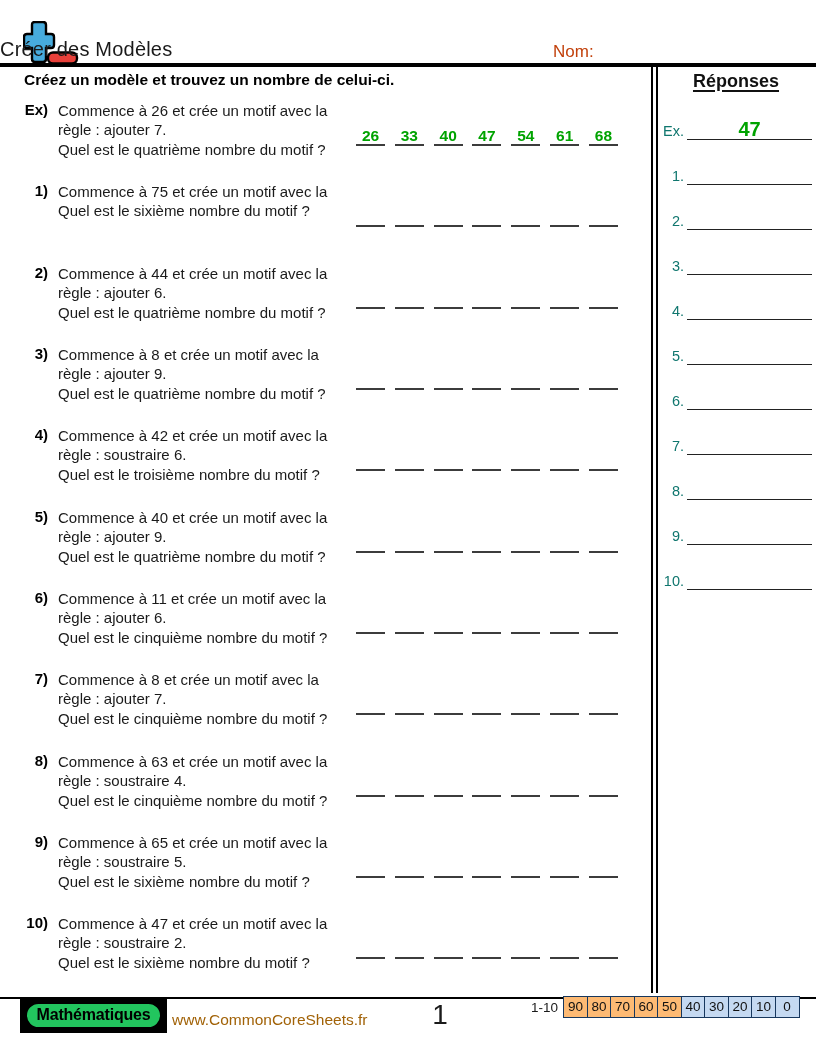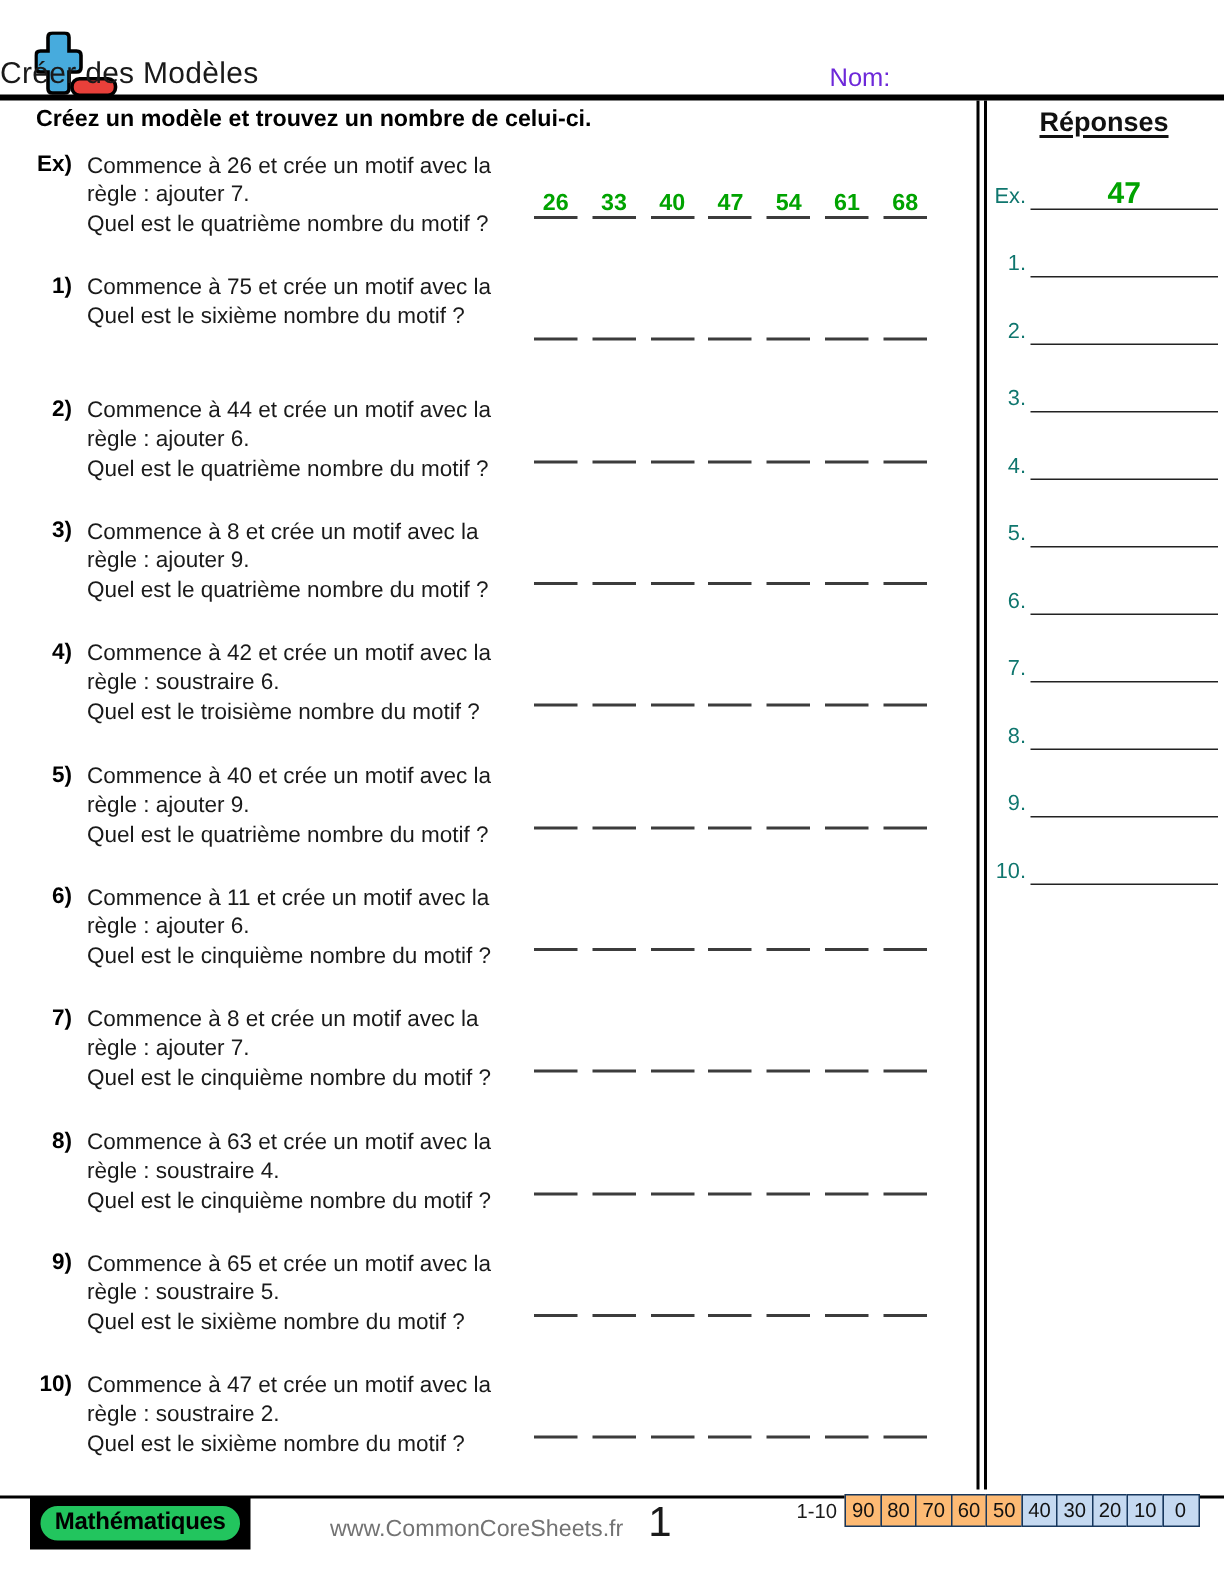--- a/index.html
+++ b/index.html
@@ -6,21 +6,21 @@
   html,body { background:#fff; }
   .page {
     position:relative; width:816px; height:1056px; margin:0 auto;
     background:#fff; font-family:"Liberation Sans", sans-serif; color:#111;
     overflow:hidden;
   }
   
   .logo-svg { position:absolute; left:23px; top:21px; }
   .title { position:absolute; left:0; top:38px; width:660px; 
            font-size:20px; letter-spacing:.2px; color:#1a1a1a; }
-  .nom { position:absolute; left:553px; top:42px; font-size:17px; color:#6d28d9; }
+  .nom { position:absolute; left:553px; top:42px; font-size:17px; color:#c2410c; }
   .header-rule { position:absolute; left:0; top:63px; width:816px; height:4px; background:#000; }
   .instruction { position:absolute; left:24px; top:71px; font-size:15.5px; font-weight:bold; color:#000; }
   
   .divider { position:absolute; left:651px; top:67px; height:926px; width:7px;
              border-left:2px solid #000; border-right:2px solid #000; }
   
   .answers-title { position:absolute; left:656px; top:71px; width:160px; text-align:center;
                    font-size:18px; font-weight:bold; text-decoration:underline;
                    text-underline-offset:3px; text-decoration-thickness:1.5px; }
   .ans-row { position:absolute; left:657px; width:155px; height:20px;
@@ -41,21 +41,21 @@
   .blank { width:29px; height:16px; border-bottom:2px solid #3c3c3c;
            display:flex; align-items:flex-end; justify-content:center; }
   .bval { font-size:15.5px; font-weight:bold; color:#00a300; line-height:17px; }
   
   .footer-rule { position:absolute; left:0; top:997px; width:816px; height:2px; background:#000; }
   .f-logo { position:absolute; left:20px; top:998px; width:147px; height:35px;
             background:#000; display:flex; align-items:center; justify-content:center; }
   .f-pill { background:#22c55e; border:2.5px solid #000; border-radius:15px;
             padding:2px 10px 3px 10px; font-size:16px; font-weight:bold; color:#000;
             letter-spacing:-.2px; }
-  .f-site { position:absolute; left:172px; top:1011px; font-size:15.5px; color:#737373;margin-left:48px; }
+  .f-site { position:absolute; left:172px; top:1011px; font-size:15.5px; color:#a16207; }
   .f-page { position:absolute; left:390px; top:999px; width:100px; text-align:center;
             font-size:28px; font-weight:normal; color:#1a1a1a; }
   .f-scale-label { position:absolute; left:518px; top:1000px; width:40px; text-align:right;
                    font-size:13.5px; color:#1a1a1a; }
   .f-scale { position:absolute; left:563px; top:996px; display:flex; }
   .cell { width:25px; height:22px; border:1.5px solid #17375d; margin-left:-1.5px;
           font-size:13.5px; text-align:center; line-height:19px; background:#fdba74; color:#111; }
   .cell:first-child { margin-left:0; }
   .cell.shaded { background:#c5d9f1; }
 </style>

